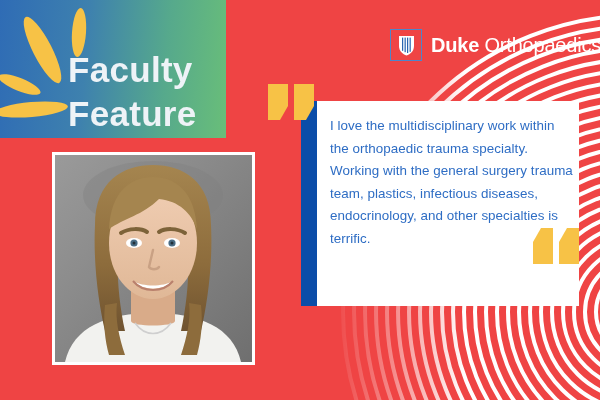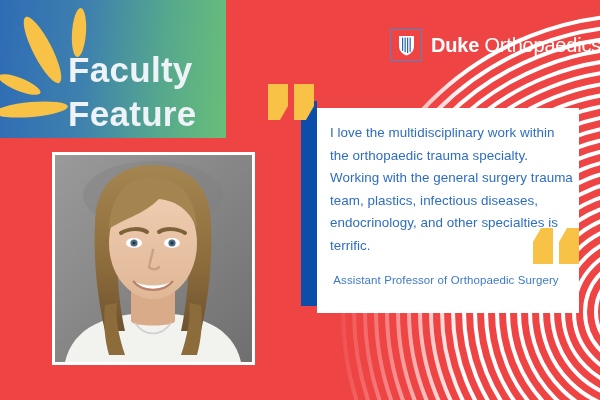--- a/index.html
+++ b/index.html
@@ -98,21 +98,21 @@
   #photo {
     width: 100%;
     height: 100%;
     display: block;
   }
 
   
   #quote-card {
     position: absolute;
     left: 317px;
-    top: 108px;
+    top: 101px;
     width: 262px;
     height: 205px;
     background: #ffffff;
   }
   #quote-text {
     position: absolute;
     left: 13px;
     top: 14px;
     width: 243px;
     color: #2E6DC4;
@@ -289,21 +289,20 @@
   <div id="card-left-strip"></div>
 
   <svg class="qmark" id="quote-open" width="46" height="36" viewBox="0 0 46 36">
     <path d="M0 0 H20 V22 L12 36 H0 Z" fill="#F7C246"></path>
     <path d="M26 0 H46 V22 L38 36 H26 Z" fill="#F7C246"></path>
   </svg>
 
   <div id="quote-card">
     <div id="quote-text">I love the multidisciplinary work within the orthopaedic trauma specialty. Working with the general surgery trauma team, plastics, infectious diseases, endocrinology, and other specialties is terrific.</div>
     <div id="attribution">
-      <div id="attrib-role">Assistant Professor of Orthopaedic Surgery</div>
     </div>
   </div>
 
   <svg class="qmark" id="quote-close" width="46" height="36" viewBox="0 0 46 36">
     <g transform="rotate(180 23 18)">
       <path d="M0 0 H20 V22 L12 36 H0 Z" fill="#F7C246"></path>
       <path d="M26 0 H46 V22 L38 36 H26 Z" fill="#F7C246"></path>
     </g>
   </svg>
 

